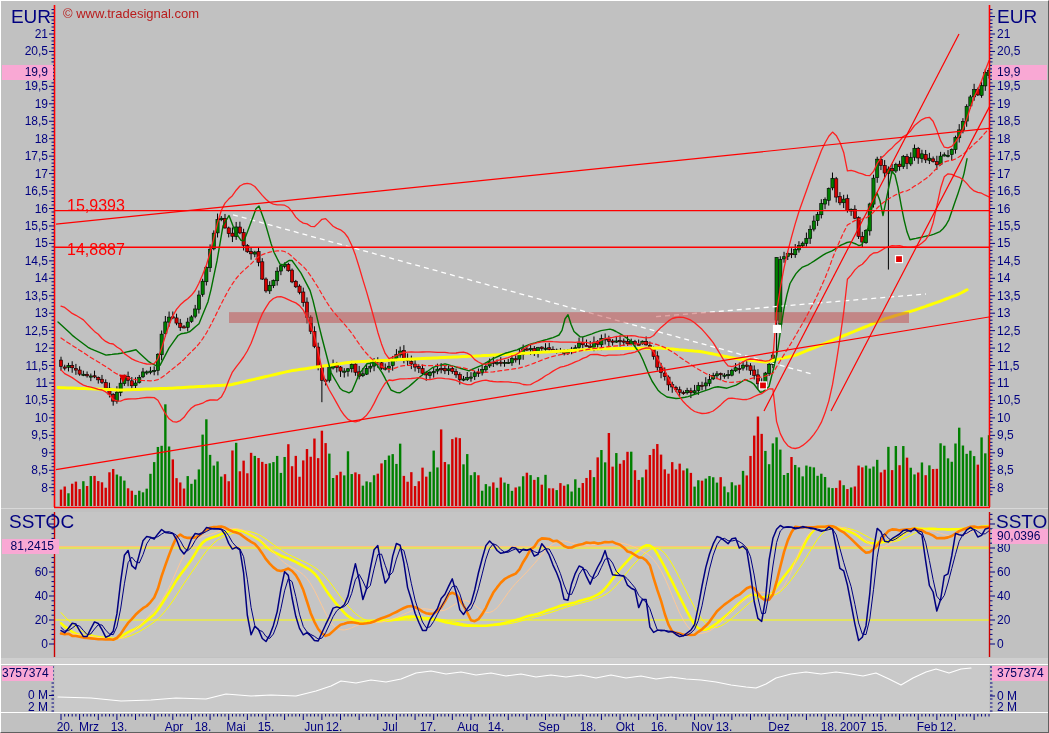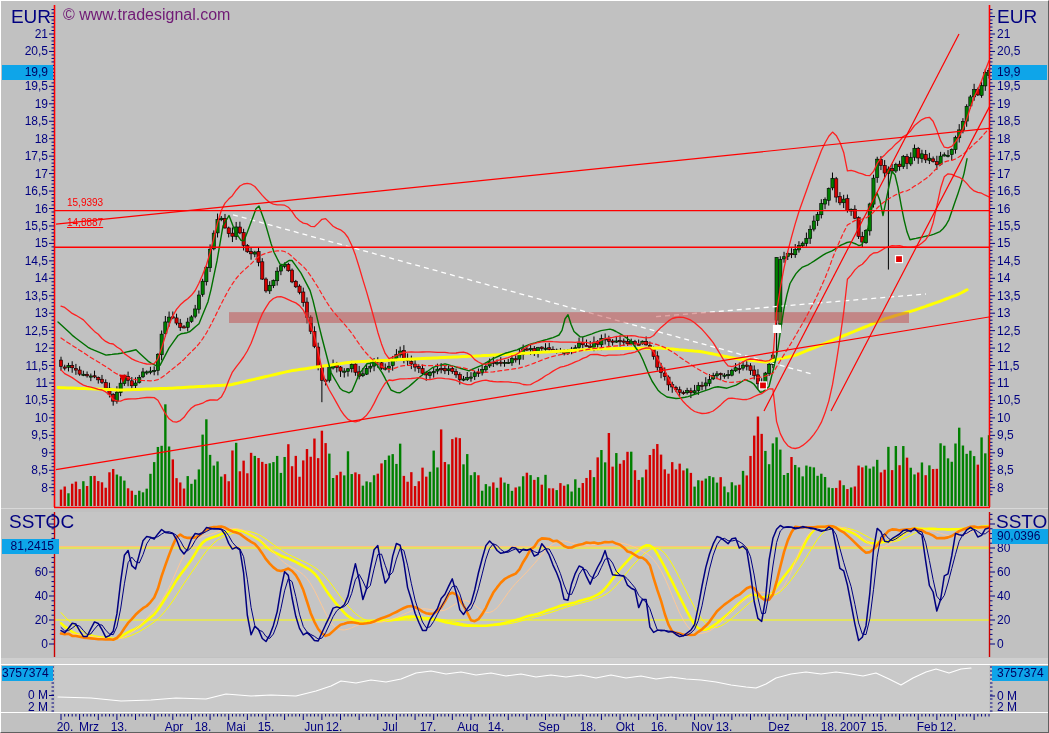--- a/index.html
+++ b/index.html
@@ -2,26 +2,26 @@
 <html><head>
 <meta charset="utf-8">
 <style>
   html,body{margin:0;padding:0;background:#808080;}
   .win{position:relative;width:1049px;height:733px;background:#c1c1c1;overflow:hidden;
        font-family:"Liberation Sans",sans-serif;
        border-top:1px solid #ffffff;border-left:1px solid #ffffff;
        border-right:1px solid #606060;border-bottom:1px solid #606060;box-sizing:border-box;}
   svg{position:absolute;left:0;top:0;}
   .lbl{position:absolute;font-size:19px;color:#000080;white-space:nowrap;}
-  .copy{position:absolute;font-size:16px;color:#701a75;white-space:nowrap;}
-  .vbox{position:absolute;background:#0ea5e9;color:#000060;font-size:12px;height:15px;
+  .copy{position:absolute;font-size:13px;color:#b91c1c;white-space:nowrap;}
+  .vbox{position:absolute;background:#f9a8d4;color:#000060;font-size:12px;height:15px;
         line-height:15px;white-space:nowrap;}
   .vbox.r{text-align:left;padding-left:5px;}
   .vbox.l{text-align:right;padding-right:5px;}
-  .rl{position:absolute;font-size:10px;color:#ff0000;white-space:nowrap;}
+  .rl{position:absolute;font-size:16px;color:#ff0000;white-space:nowrap;}
 </style>
 </head>
 <body>
 
 <div class="win">
   <svg id="chart" width="1049" height="733">
       <defs>
         <clipPath id="pc">
           <rect x="54" y="4" width="934" height="503"></rect>
         </clipPath>
@@ -1550,21 +1550,21 @@
         <text x="926" y="730" text-anchor="middle" fill="#000080" font-size="12" font-family="&quot;Liberation Sans&quot;,sans-serif">Feb</text>
         <text x="947" y="730" text-anchor="middle" fill="#000080" font-size="12" font-family="&quot;Liberation Sans&quot;,sans-serif">12.</text>
       </g>
     </svg>
 
   <div class="lbl" style="left:8px;top:5px;width:42px;text-align:right;">EUR</div>
   <div class="copy" style="left:62px;top:5px;">© www.tradesignal.com</div>
   <div class="lbl" style="left:996px;top:5px;">EUR</div>
 
   <div class="rl" style="left:66px;top:196px;">15,9393</div>
-  <div class="rl" style="left:66px;top:216px;text-decoration:underline;">14,8887</div>
+  <div class="rl" style="left:66px;top:240px;">14,8887</div>
 
   <div class="vbox l" style="left:1px;top:64px;width:46px;">19,9</div>
   <div class="vbox r" style="left:991px;top:64px;width:50px;">19,9</div>
 
   <div class="lbl" style="left:8px;top:510px;">SSTOC</div>
   <div class="lbl" style="left:995px;top:510px;">SSTOC</div>
   <div class="vbox l" style="left:1px;top:538px;width:46px;padding-left:6px;">81,2415</div>
   <div class="vbox r" style="left:991px;top:528px;width:55px;">90,0396</div>
 
   <div class="vbox l" style="left:1px;top:665px;width:46px;">3757374</div>

